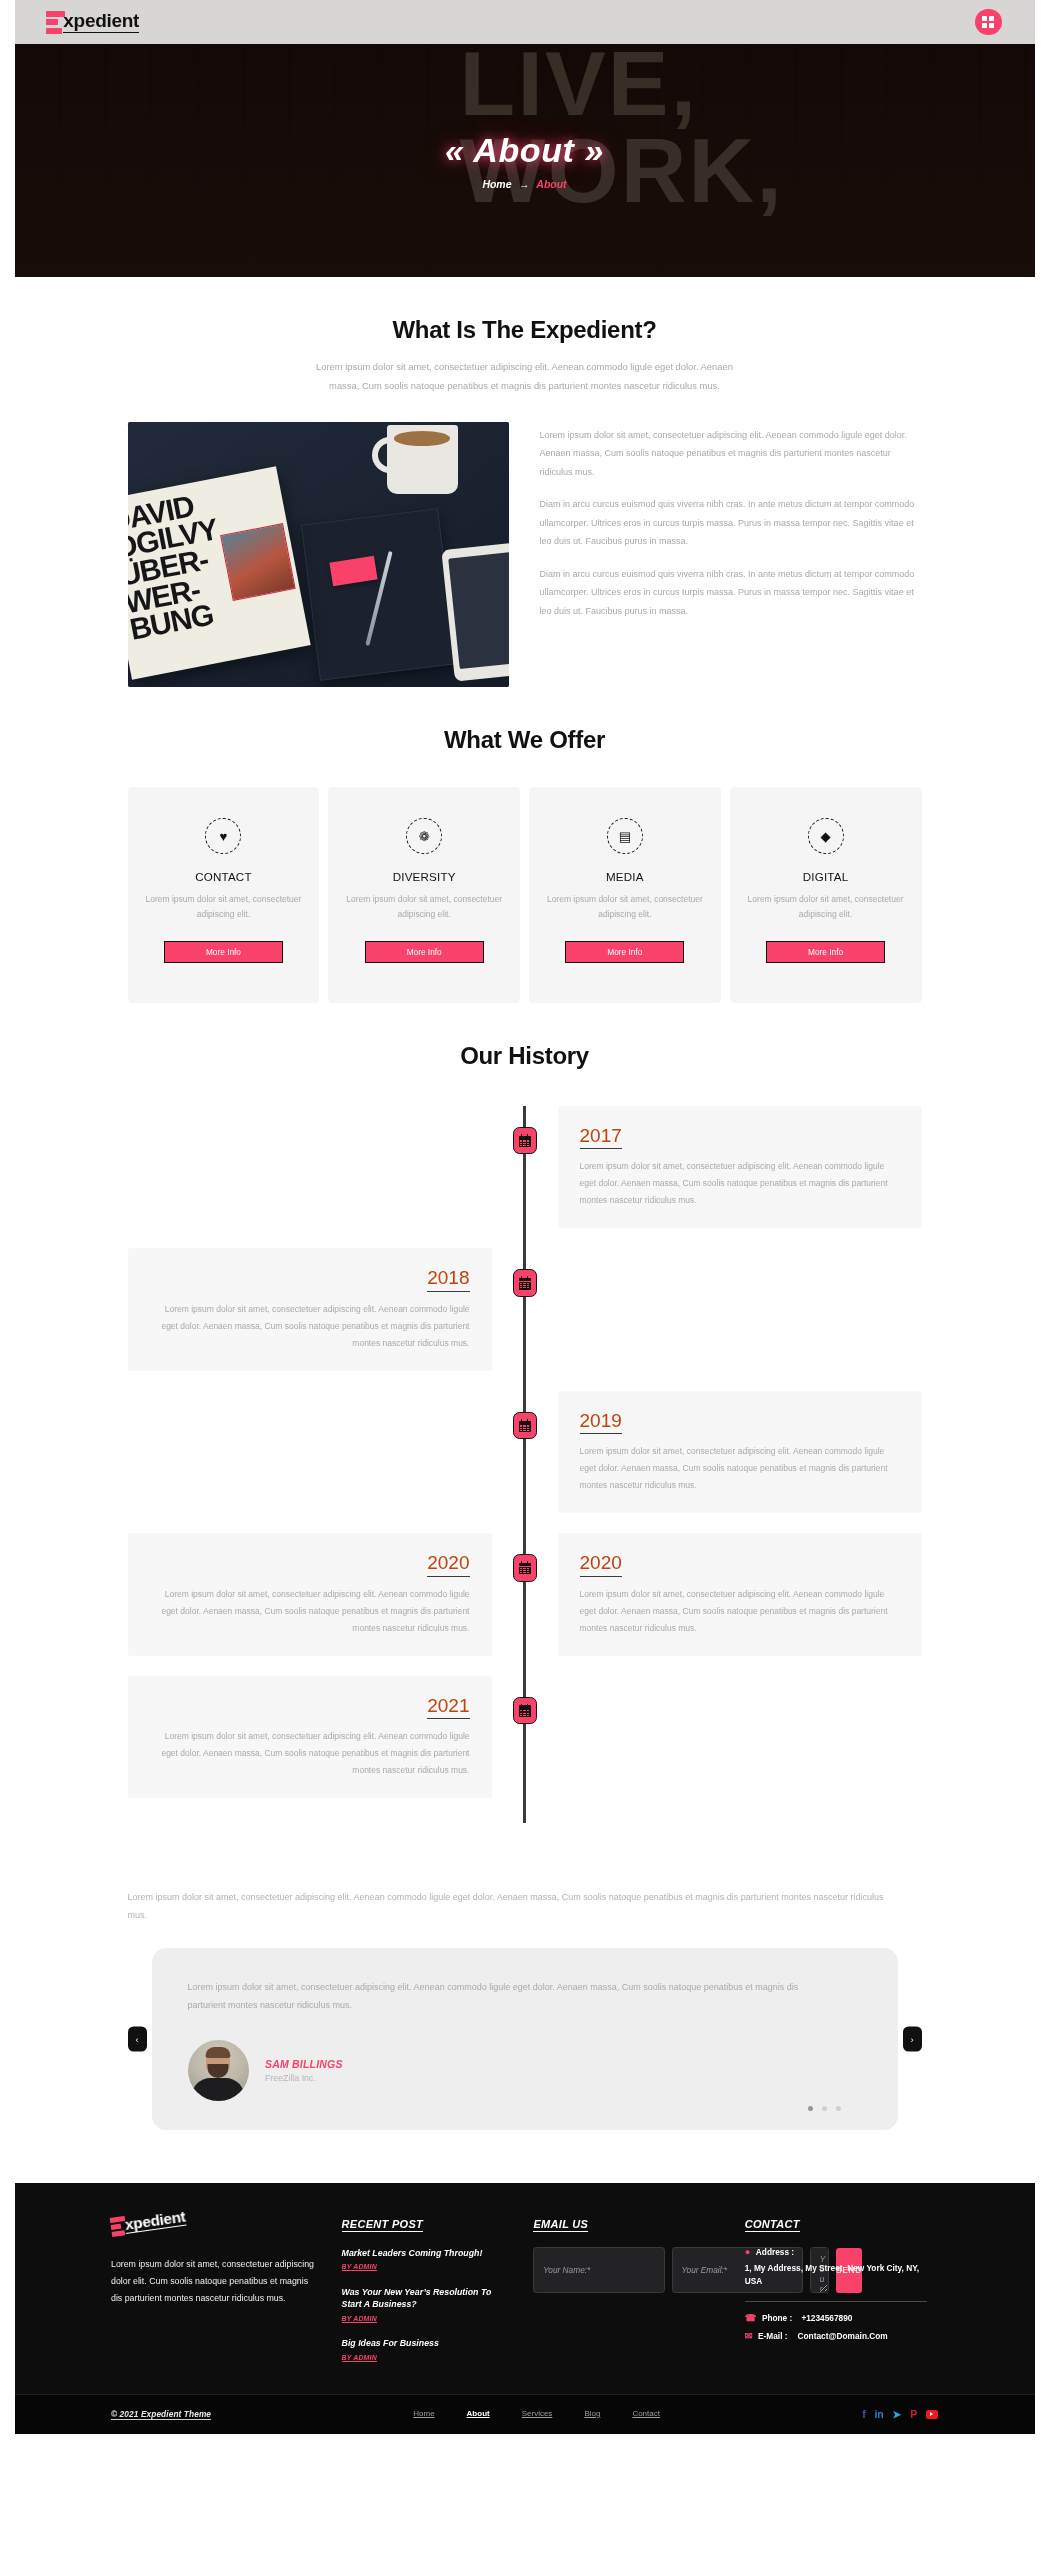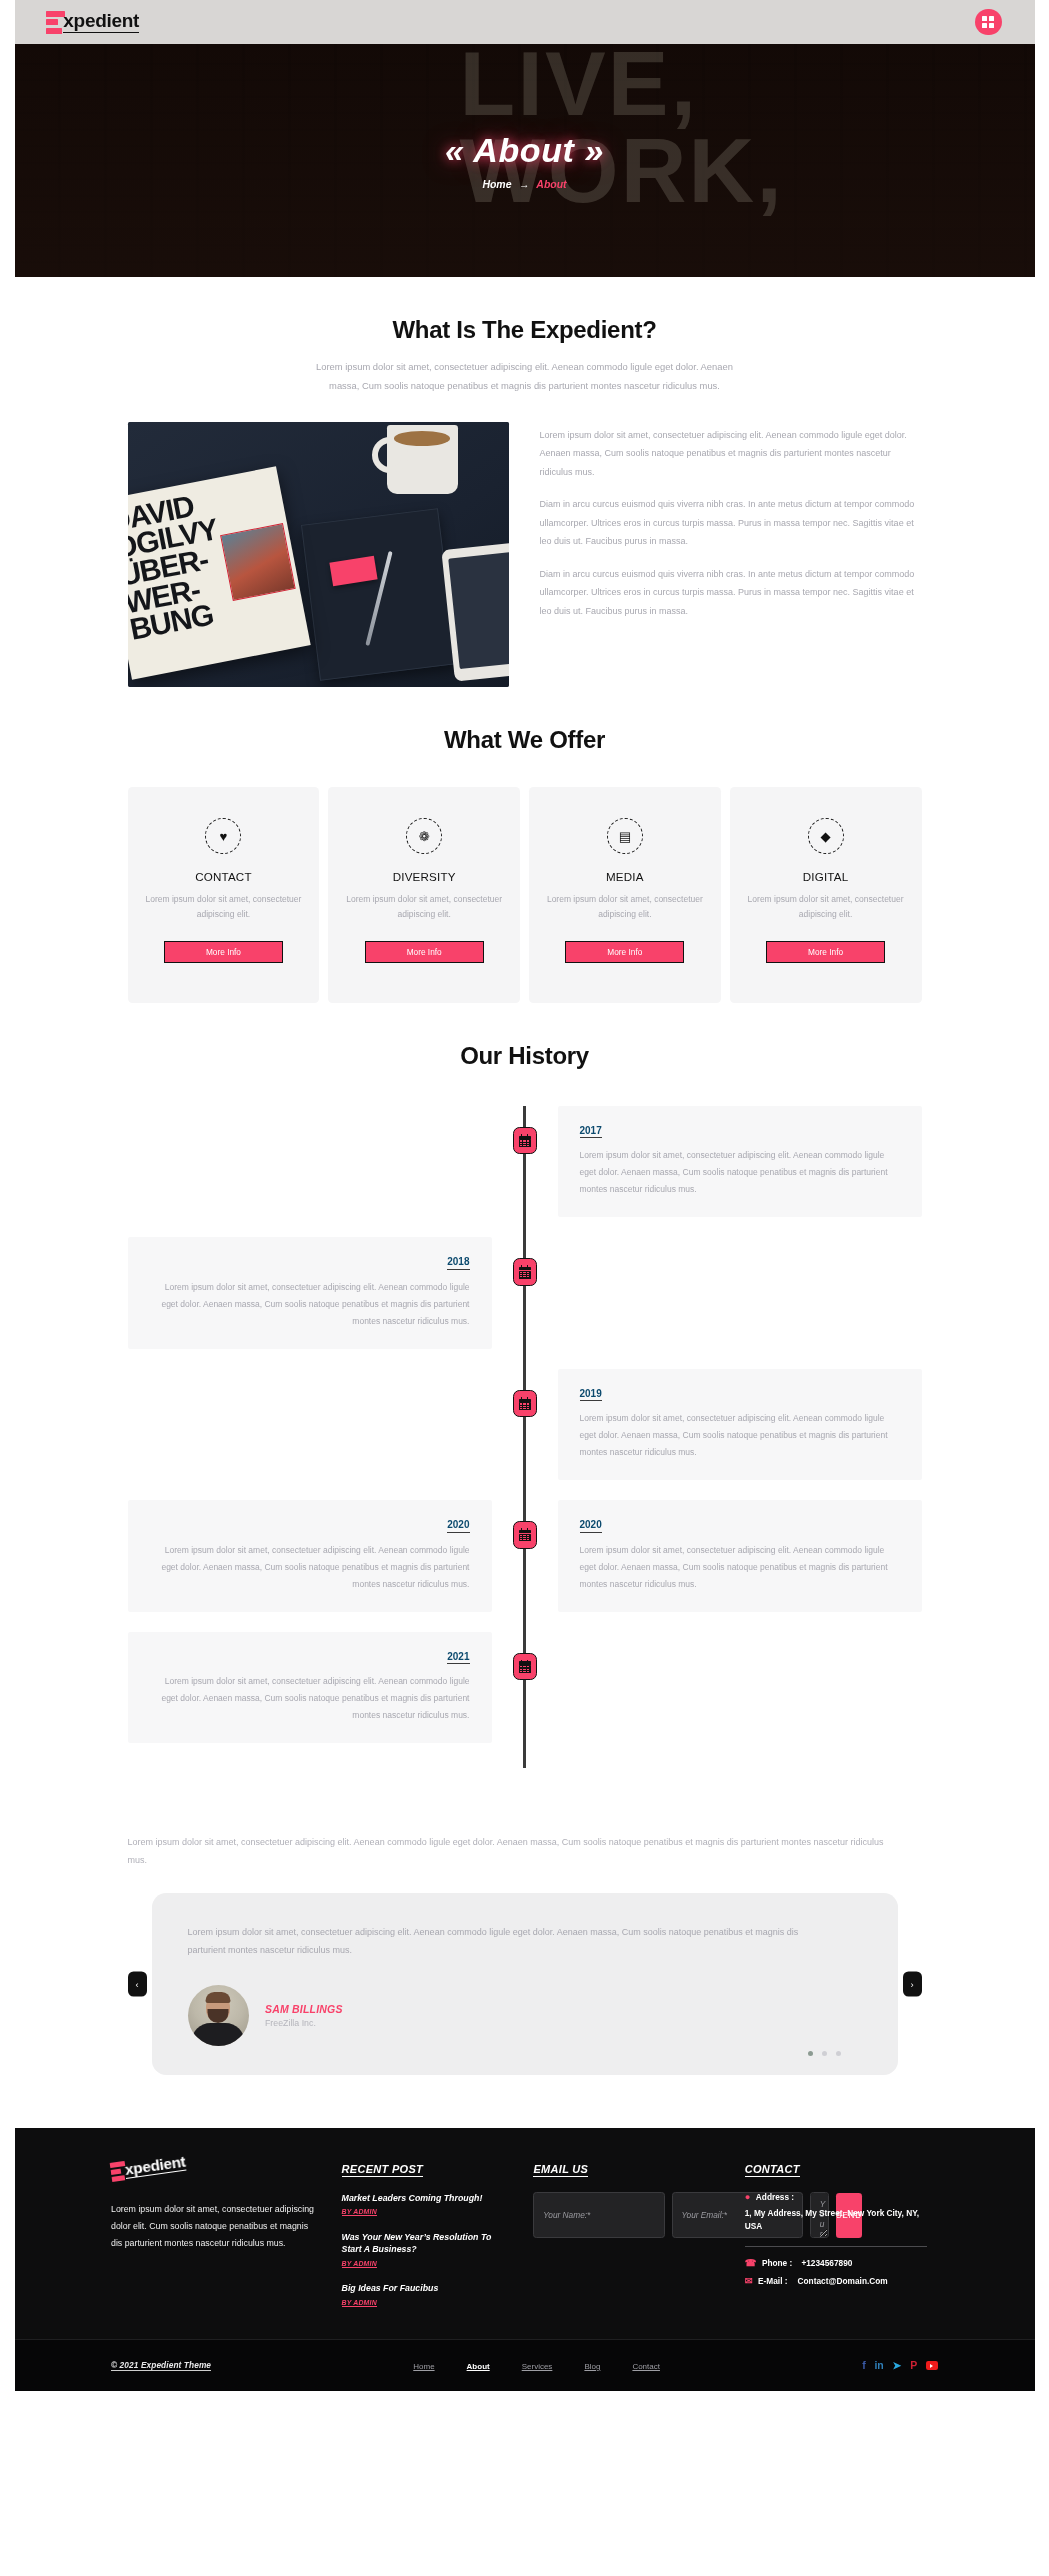--- a/index.html
+++ b/index.html
@@ -165,21 +165,21 @@
   .timeline { width: 794px; margin: 36px auto 0; position: relative; padding-bottom: 16.5px; }
   .tl-spine { position: absolute; left: 50%; top: 0; bottom: 12px; width: 3.3px; margin-left: -1.7px; background: #3b3b3b; }
   .tl-row { position: relative; display: flex; min-height: 77px; margin-bottom: 20px; }
   .tl-col { width: 50%; }
   .tl-card {
     background: #f7f7f8; border-radius: 2.2px; padding: 19px 22px;
   }
   .tl-left .tl-card { margin-right: 33px; text-align: right; }
   .tl-right .tl-card { margin-left: 33px; text-align: left; }
   .tl-year {
-    display: inline-block; font-size: 10px; font-weight: 700; color: #0c4a6e;
+    display: inline-block; font-size: 19px; font-weight: 400; color: #c2410c;
     border-bottom: 1.7px solid #3b3b3b; padding-bottom: 1.7px; margin-bottom: 8.8px;
   }
   .tl-body { font-size: 8.5px; line-height: 2.0; color: #a8a8b0; }
   .tl-badge {
     position: absolute; left: 50%; top: 21px; transform: translateX(-50%);
     width: 24px; height: 27.6px; background: #f8426a; border: 1.1px solid #111;
     border-radius: 6.6px; display: flex; align-items: center; justify-content: center;
     z-index: 4; cursor: pointer;
   }
   .cal { width: 12px; height: 13.2px; position: relative; }
@@ -273,21 +273,21 @@
   .c-val { margin-top: 5.5px; font-size: 8.3px; font-weight: 700; line-height: 1.6; color: #fff; }
   .c-sep { height: 0.6px; background: #4b4b4f; margin: 12px 0; max-width: 182px; }
   .c-line { display: flex; align-items: center; gap: 5.5px; font-size: 8.3px; font-weight: 700; margin-bottom: 7.7px; }
   .c-line .lbl { min-width: 34px; }
 
   .f-bottom {
     margin-top: 32px; border-top: 0.6px solid #1f1f21; padding: 14.3px 0;
     background: #060607;
   }
   .f-bot-in {
-    width: 827px; margin: 6px auto; display: flex; align-items: flex-end; justify-content: space-between;
+    width: 827px; margin: 0 auto; display: flex; align-items: flex-start; justify-content: space-between;
   }
   .copy { font-size: 8.3px; font-weight: 700; font-style: italic; border-bottom: 0.6px solid #cfcfcf;
     color: #e9e9ea; cursor: pointer; letter-spacing: 0.1px; }
   .f-nav { display: flex; gap: 32px; }
   .f-nav a { font-size: 8px; color: #9e9ea4; text-decoration: underline; cursor: pointer; }
   .f-nav a.active { color: #fff; font-weight: 700; }
   .f-social { display: flex; align-items: center; gap: 8.8px; }
   .f-social span { font-size: 10.5px; font-weight: 700; line-height: 1; cursor: pointer; }
   .s-fb { color: #3b5ba8; }
   .s-li { color: #2f7fb8; }
@@ -604,21 +604,21 @@
         <div class="f-head">RECENT POST</div>
         <div class="post">
           <div class="post-title">Market Leaders Coming Through!</div>
           <div class="post-by">By Admin</div>
         </div>
         <div class="post">
           <div class="post-title">Was Your New Year’s Resolution To Start A Business?</div>
           <div class="post-by">By Admin</div>
         </div>
         <div class="post">
-          <div class="post-title">Big Ideas For Faucibus</div>
+          <div class="post-title">Big Ideas For Business</div>
           <div class="post-by">By Admin</div>
         </div>
       </div>
 
       <div>
         <div class="f-head">EMAIL US</div>
         <div class="f-form">
           <input type="text" placeholder="Your Name:*" style="">
           <input type="text" placeholder="Your Email:*" style="">
           <textarea placeholder="Your Message:" style=""></textarea>

